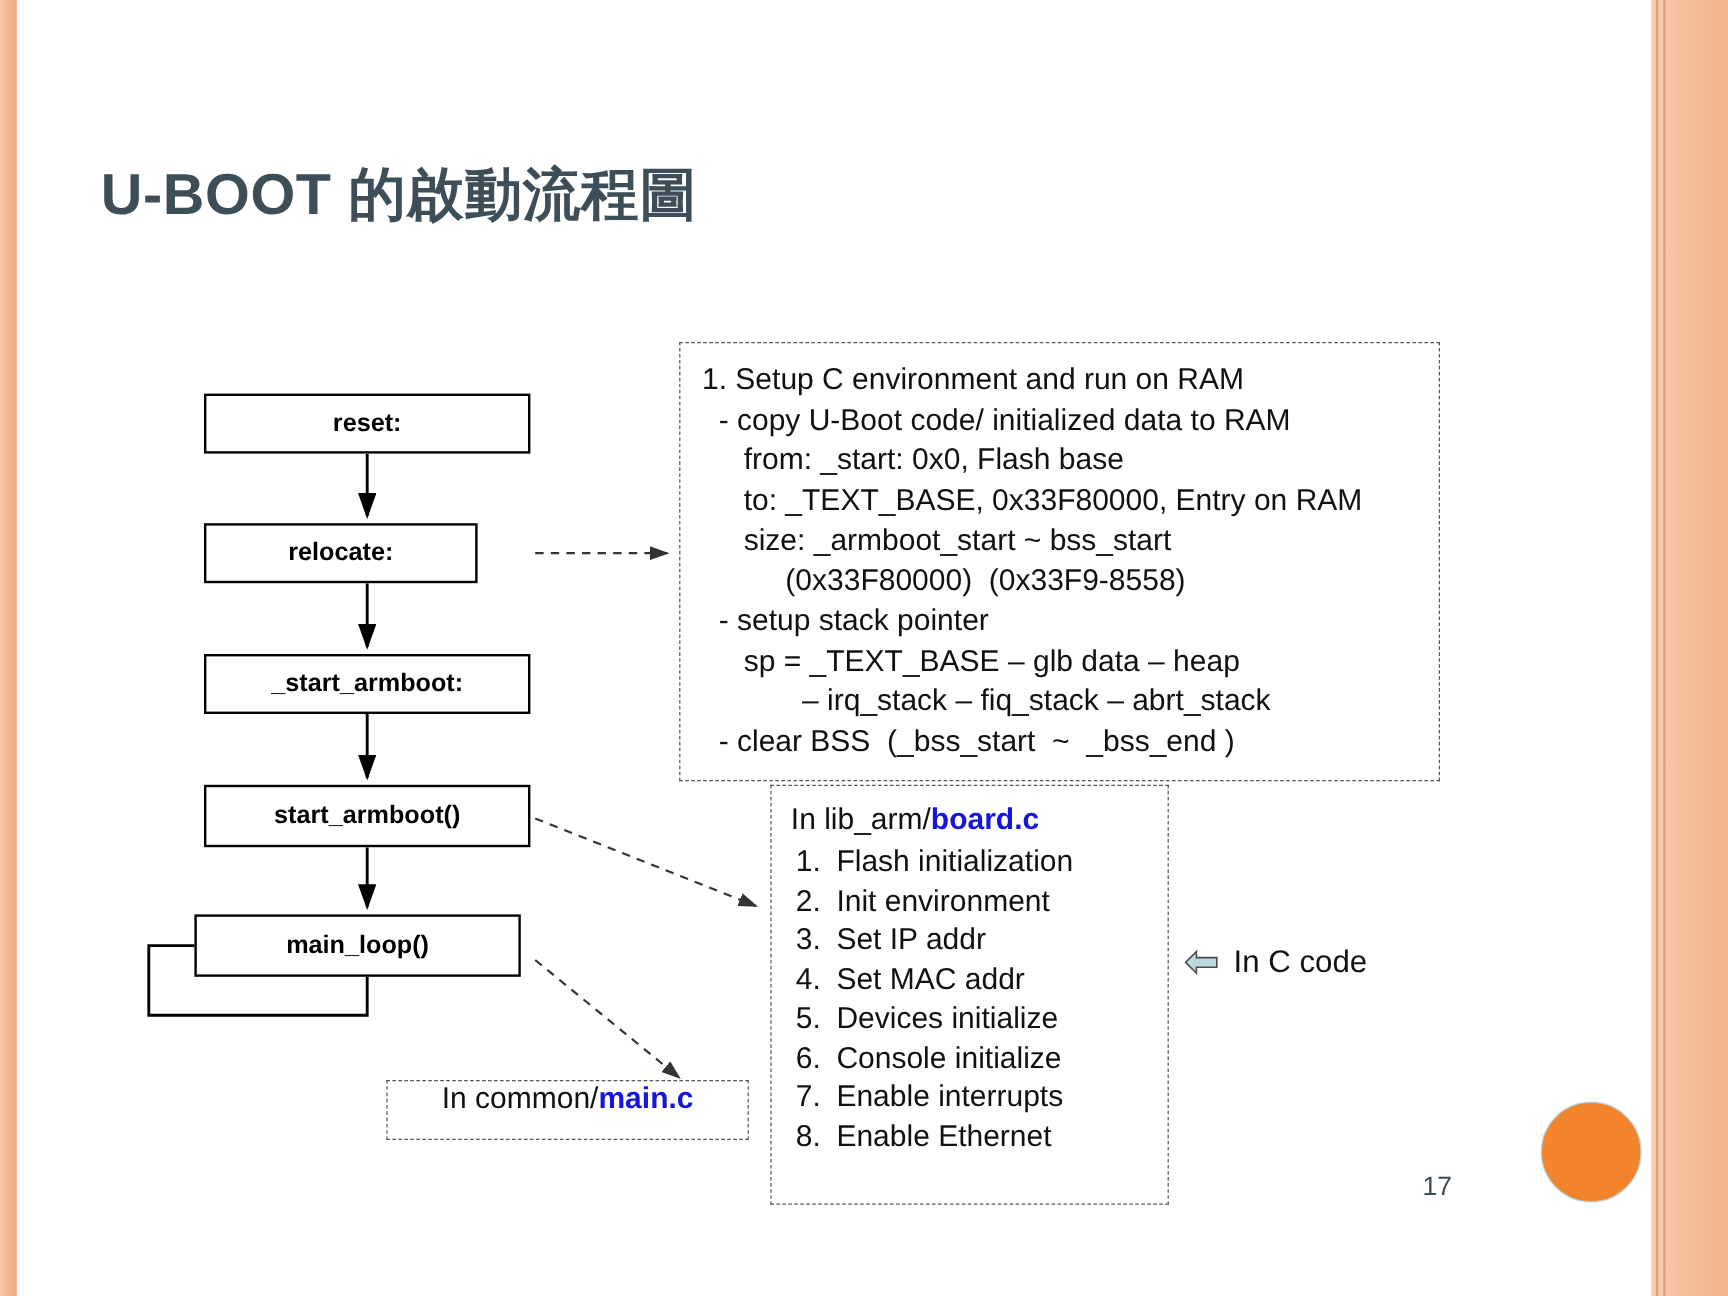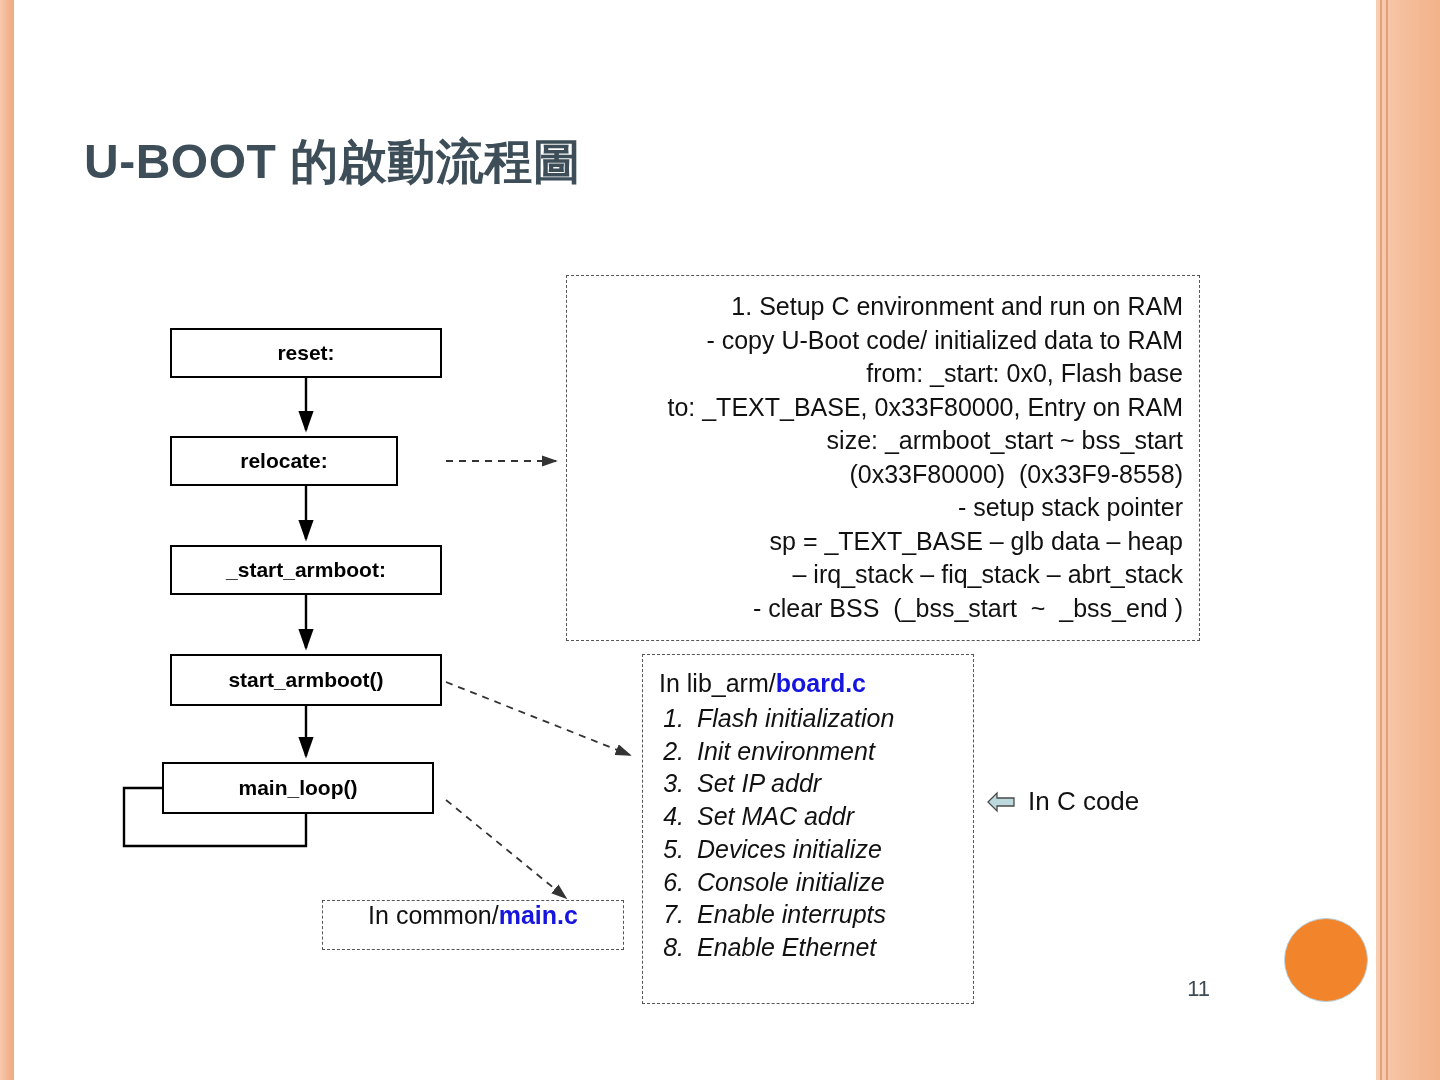--- a/index.html
+++ b/index.html
@@ -91,39 +91,38 @@
   .panel {
     position: absolute;
     border: 1px dashed #555;
     background: #fff;
     box-sizing: border-box;
     font-family: "Liberation Sans", sans-serif;
     color: #111;
     pointer-events: auto;
   }
   #panel-setup {
-    left: 566px; top: 275px; width: 634px; height: 366px;
+    left: 566px; top: 285px; width: 634px; height: 366px;
     padding: 14px 16px 0 18px;
     font-size: 25px;
     line-height: 1.34;
-    text-align: right;
   }
   #panel-setup .ln { white-space: pre; }
   #panel-board {
     left: 642px; top: 654px; width: 332px; height: 350px;
     padding: 12px 10px 0 16px;
     font-size: 25px;
     line-height: 1.31;
   }
   #panel-board .hdr { white-space: pre; margin-bottom: 2px; }
   #panel-board ol {
     margin: 0; padding: 0 0 0 32px;
     list-style: decimal;
   }
-  #panel-board li { padding-left: 6px; font-style: italic; }
+  #panel-board li { padding-left: 6px; }
   #panel-main {
     left: 322px; top: 900px; width: 302px; height: 50px;
     display: flex; align-items: flex-start; justify-content: center;
     font-size: 25px;
   }
   .blue { color: #1515dd; font-weight: bold; }
 
   
   .ccode-label {
     position: absolute;
@@ -211,13 +210,13 @@
 <div class="panel" id="panel-main">
   <span>In common/</span>
     <span class="blue">main.c</span>
 </div>
 
 <svg class="ccode-arrow" viewBox="0 0 30 32">
   <path d="M2,16 L11,7 L11,12 L28,12 L28,20 L11,20 L11,25 Z" fill="#bcdadd" stroke="#4a4a4a" stroke-width="1.3"></path>
 </svg>
 <div class="ccode-label">In C code</div>
 
-<div class="page-number">11</div>
+<div class="page-number">17</div>
 
 </body></html>

